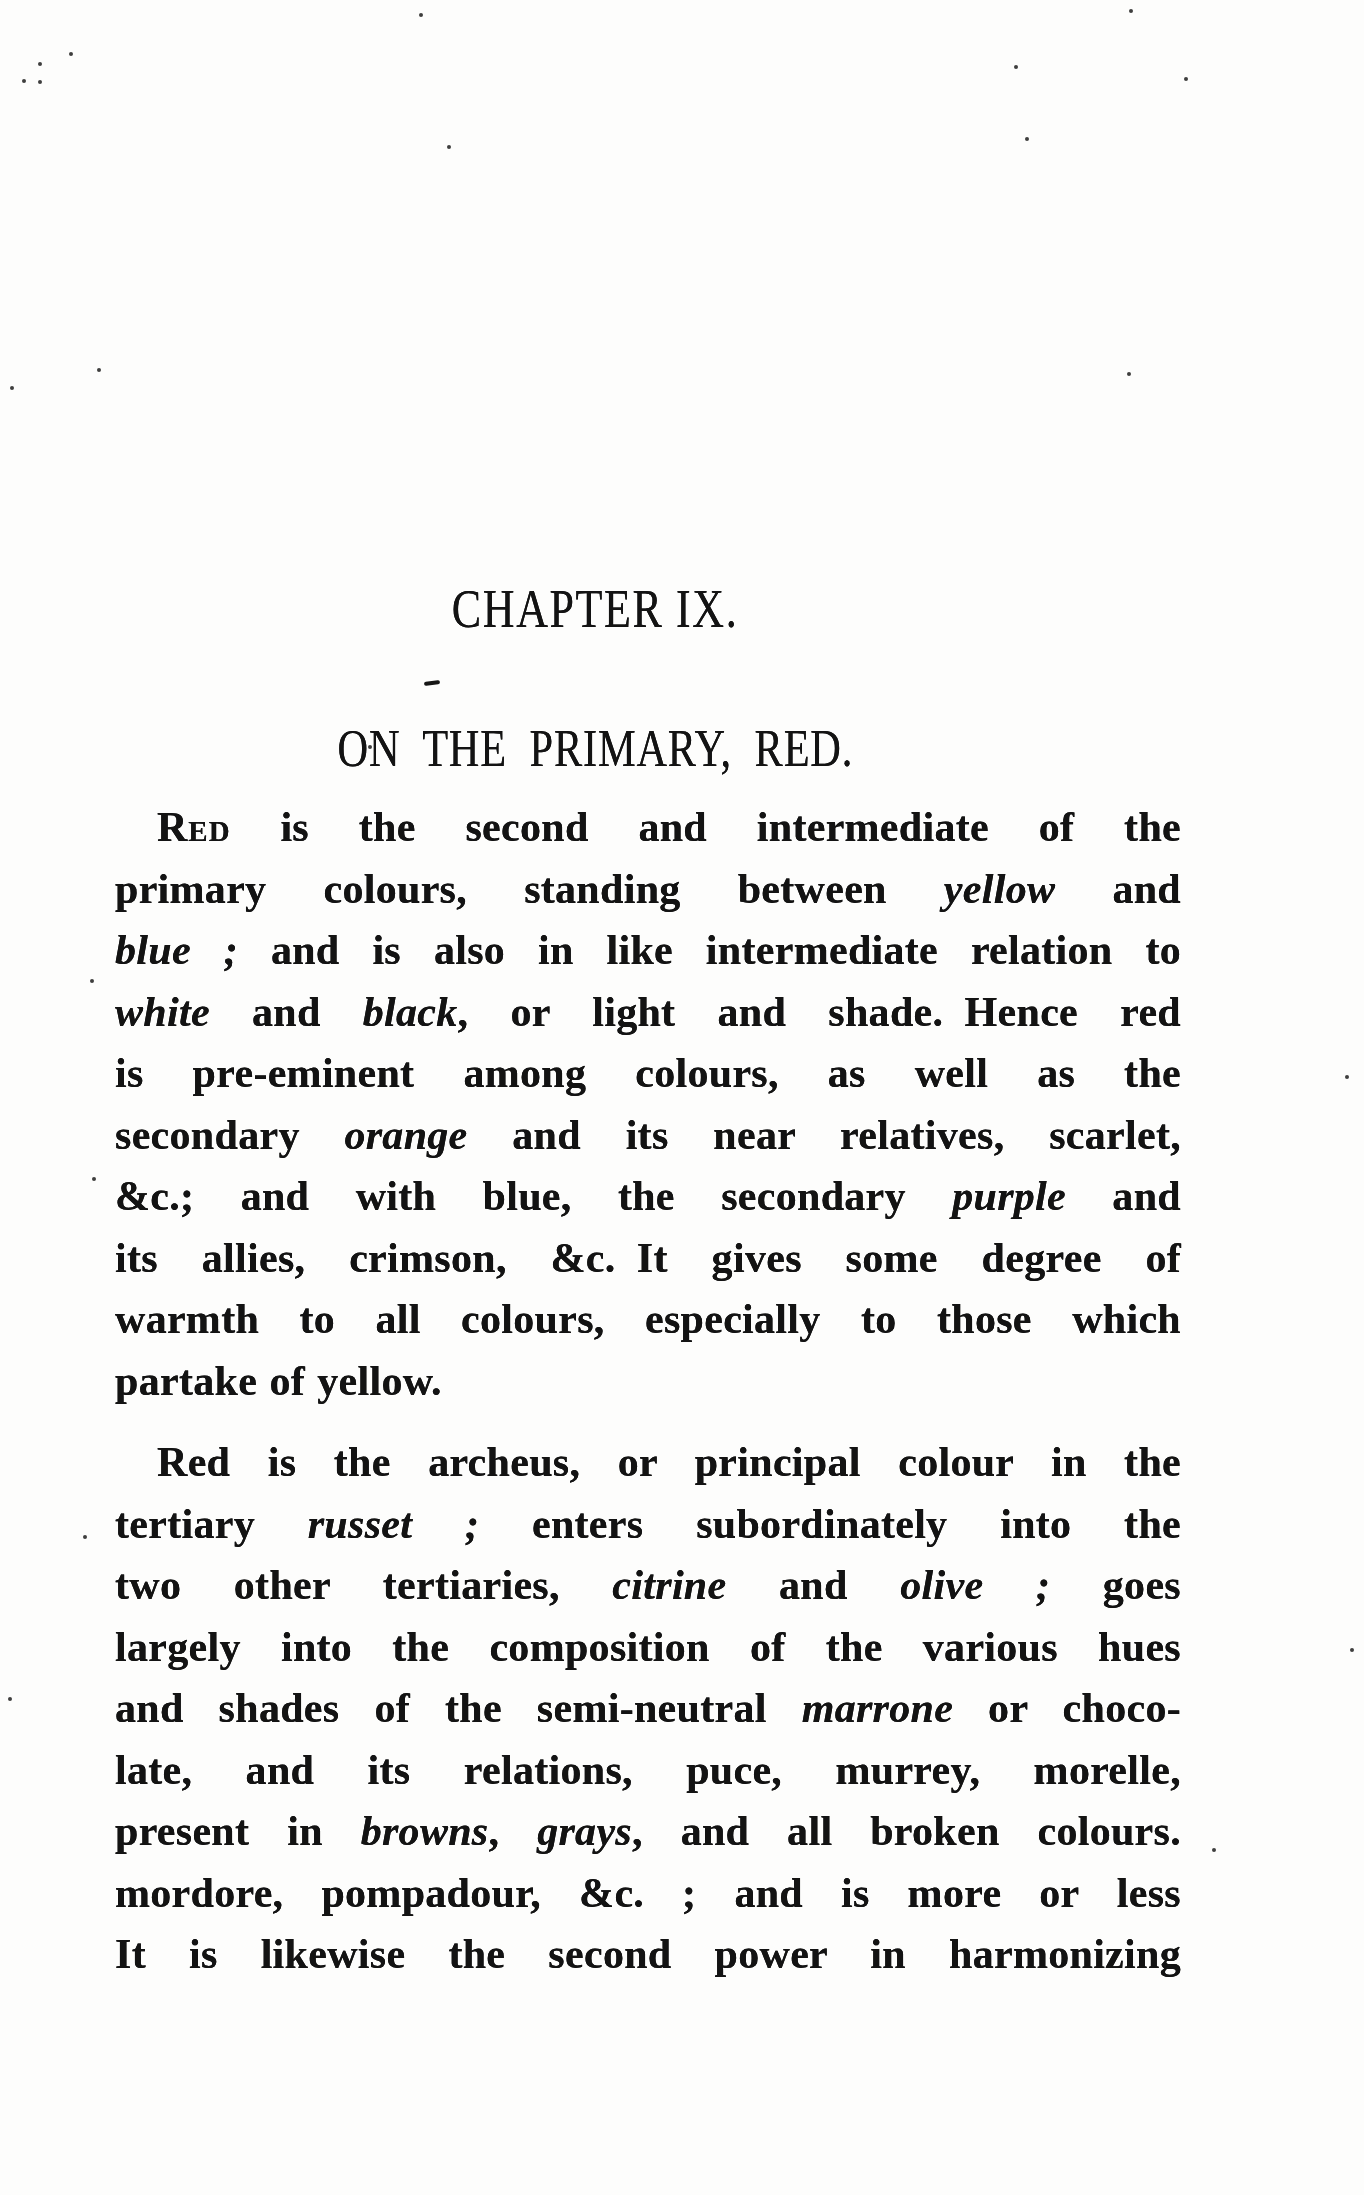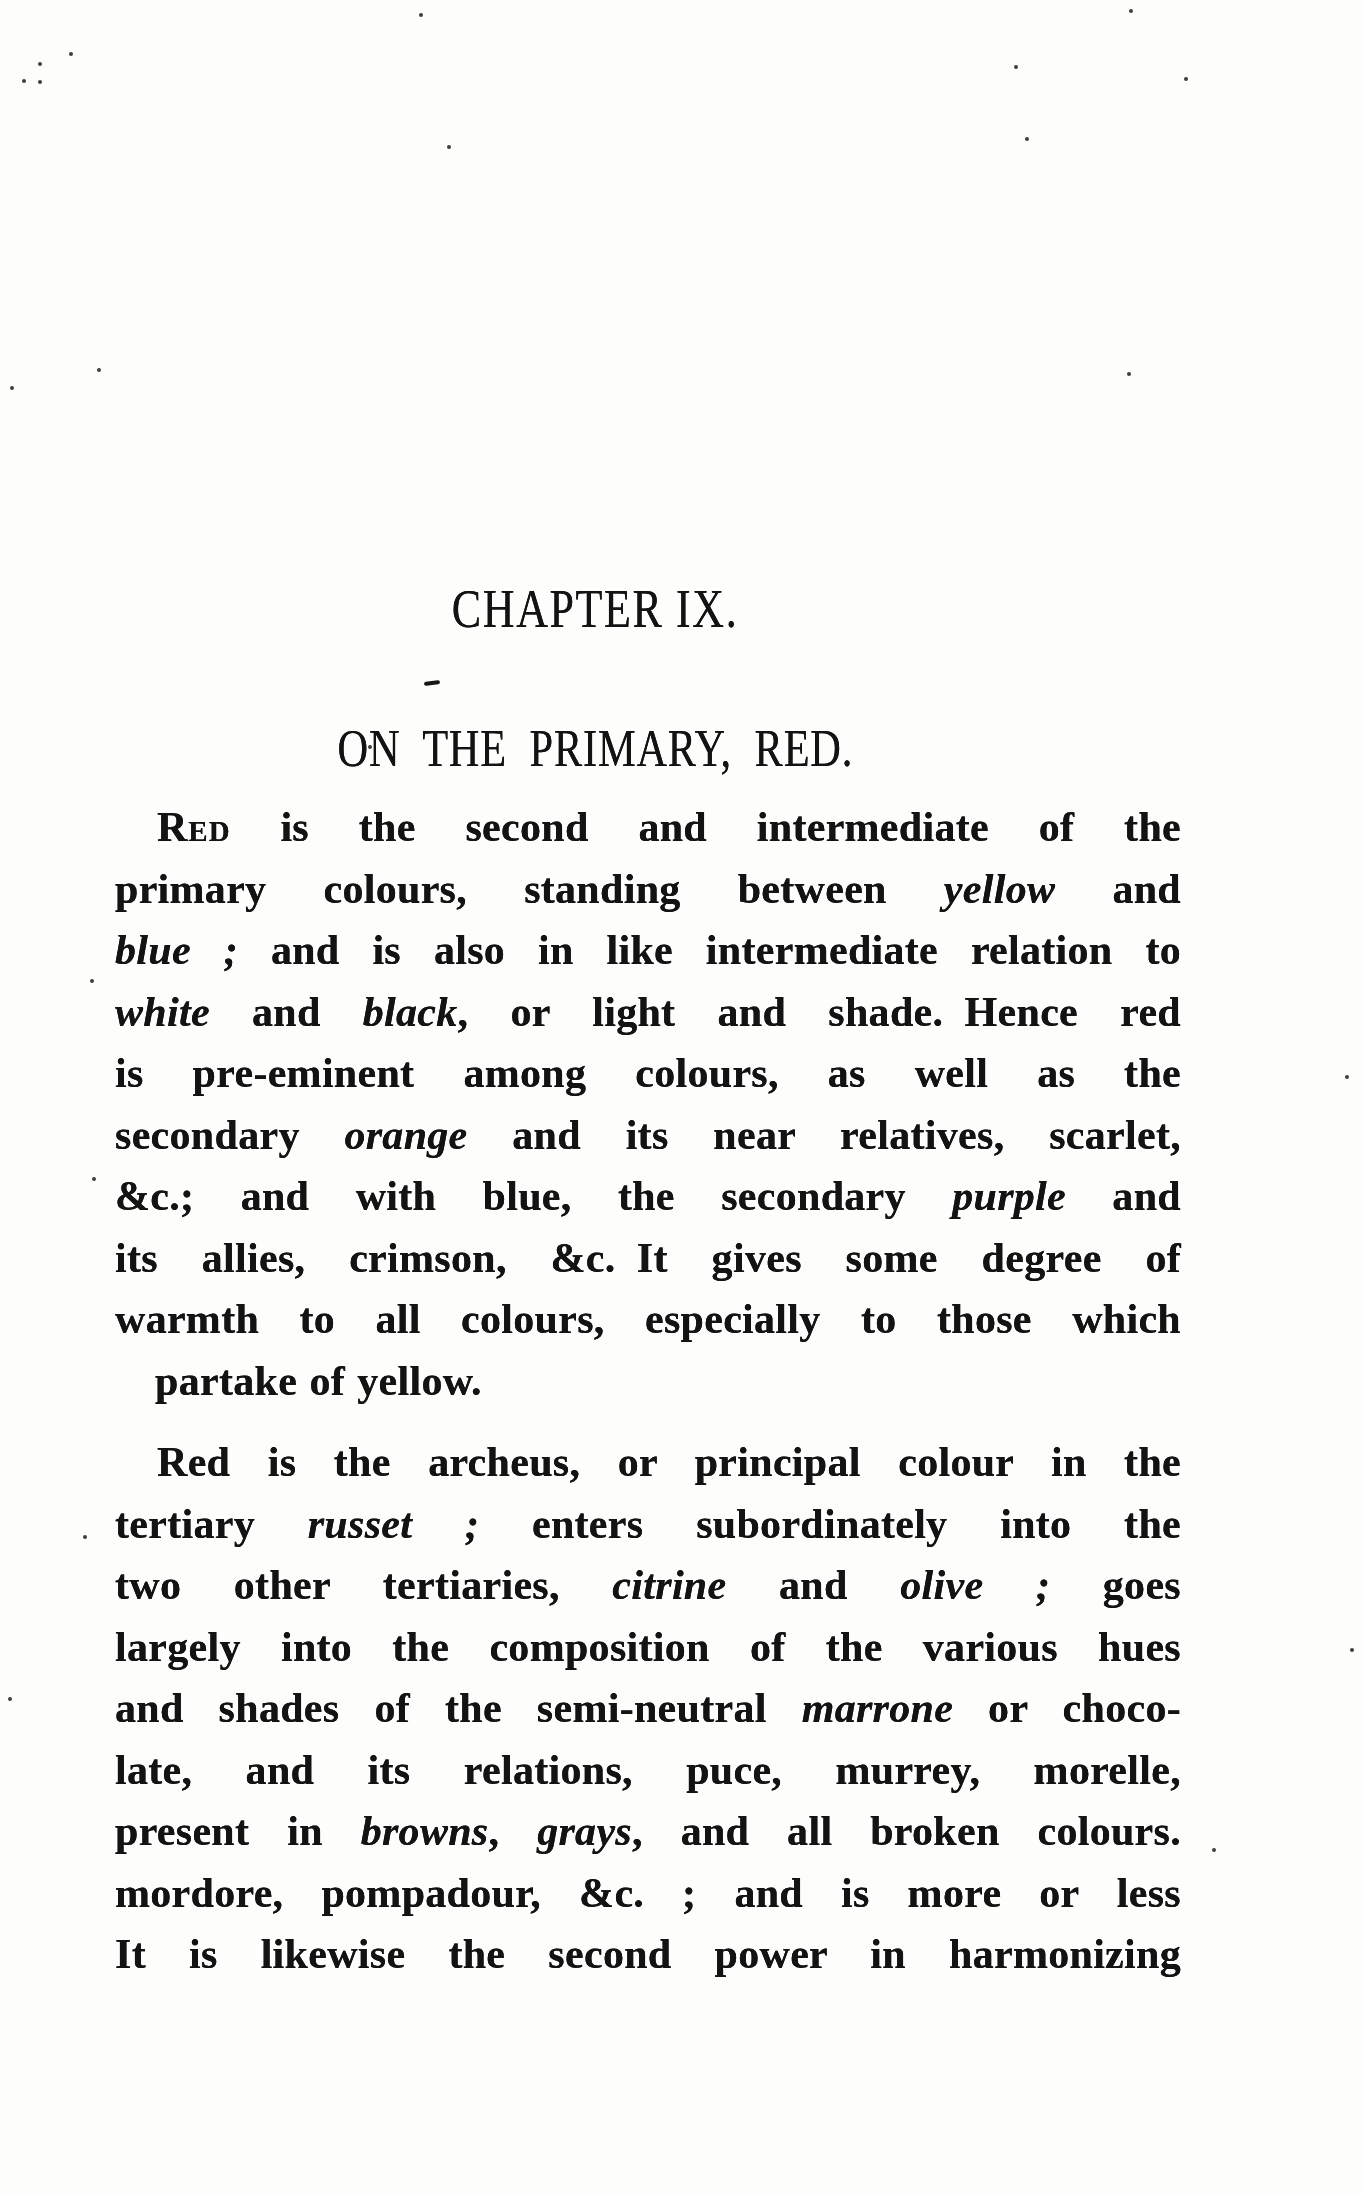--- a/index.html
+++ b/index.html
@@ -60,21 +60,21 @@
     text-shadow: 0 0 0.6px currentColor;
   }
   .paragraph { margin: 0; font-weight: bold; }
   .paragraph + .paragraph { margin-top: 20px; }
   .line {
     text-align: justify;
     text-align-last: justify;
     white-space: normal;
   }
   .line.indent { padding-left: 42px; }
-  .line.last { text-align-last: left; margin-left: 40px; }
+  .line.last { text-align-last: left; }
   .sc { font-variant: small-caps; letter-spacing: 1px; }
   i { font-style: italic; }
   
   .speck {
     position: absolute;
     width: 4px; height: 4px;
     border-radius: 50%;
     background: #1c1c1c;
     opacity: 0.85;
   }

